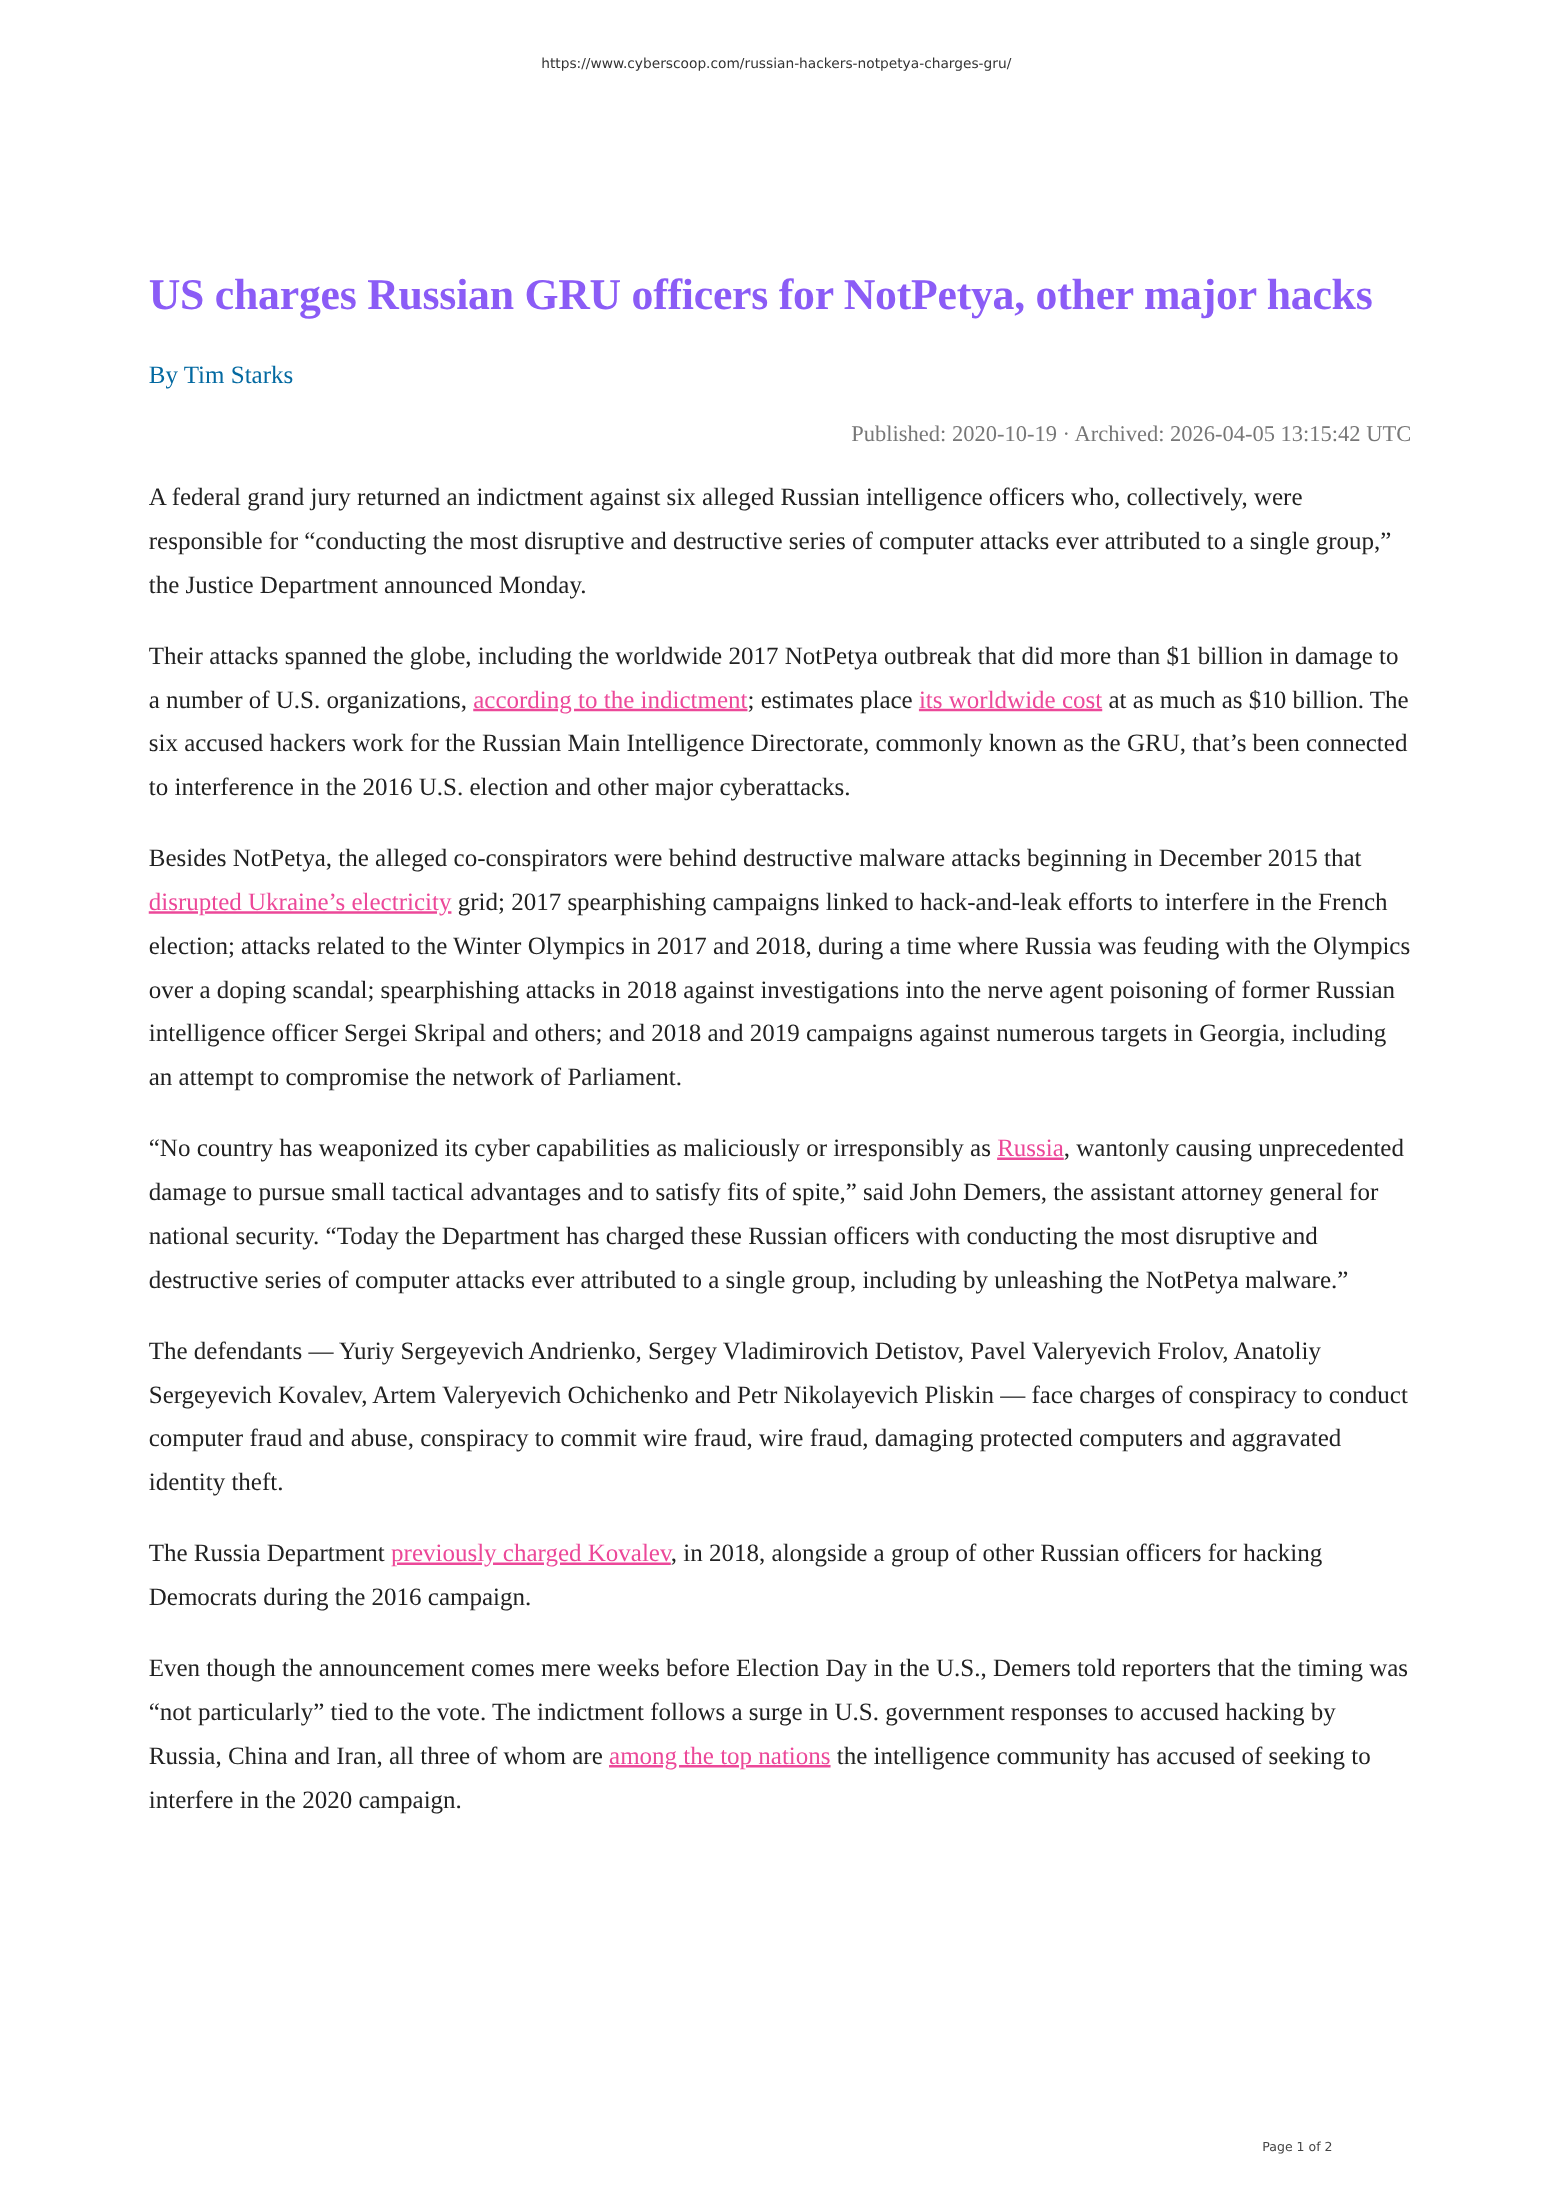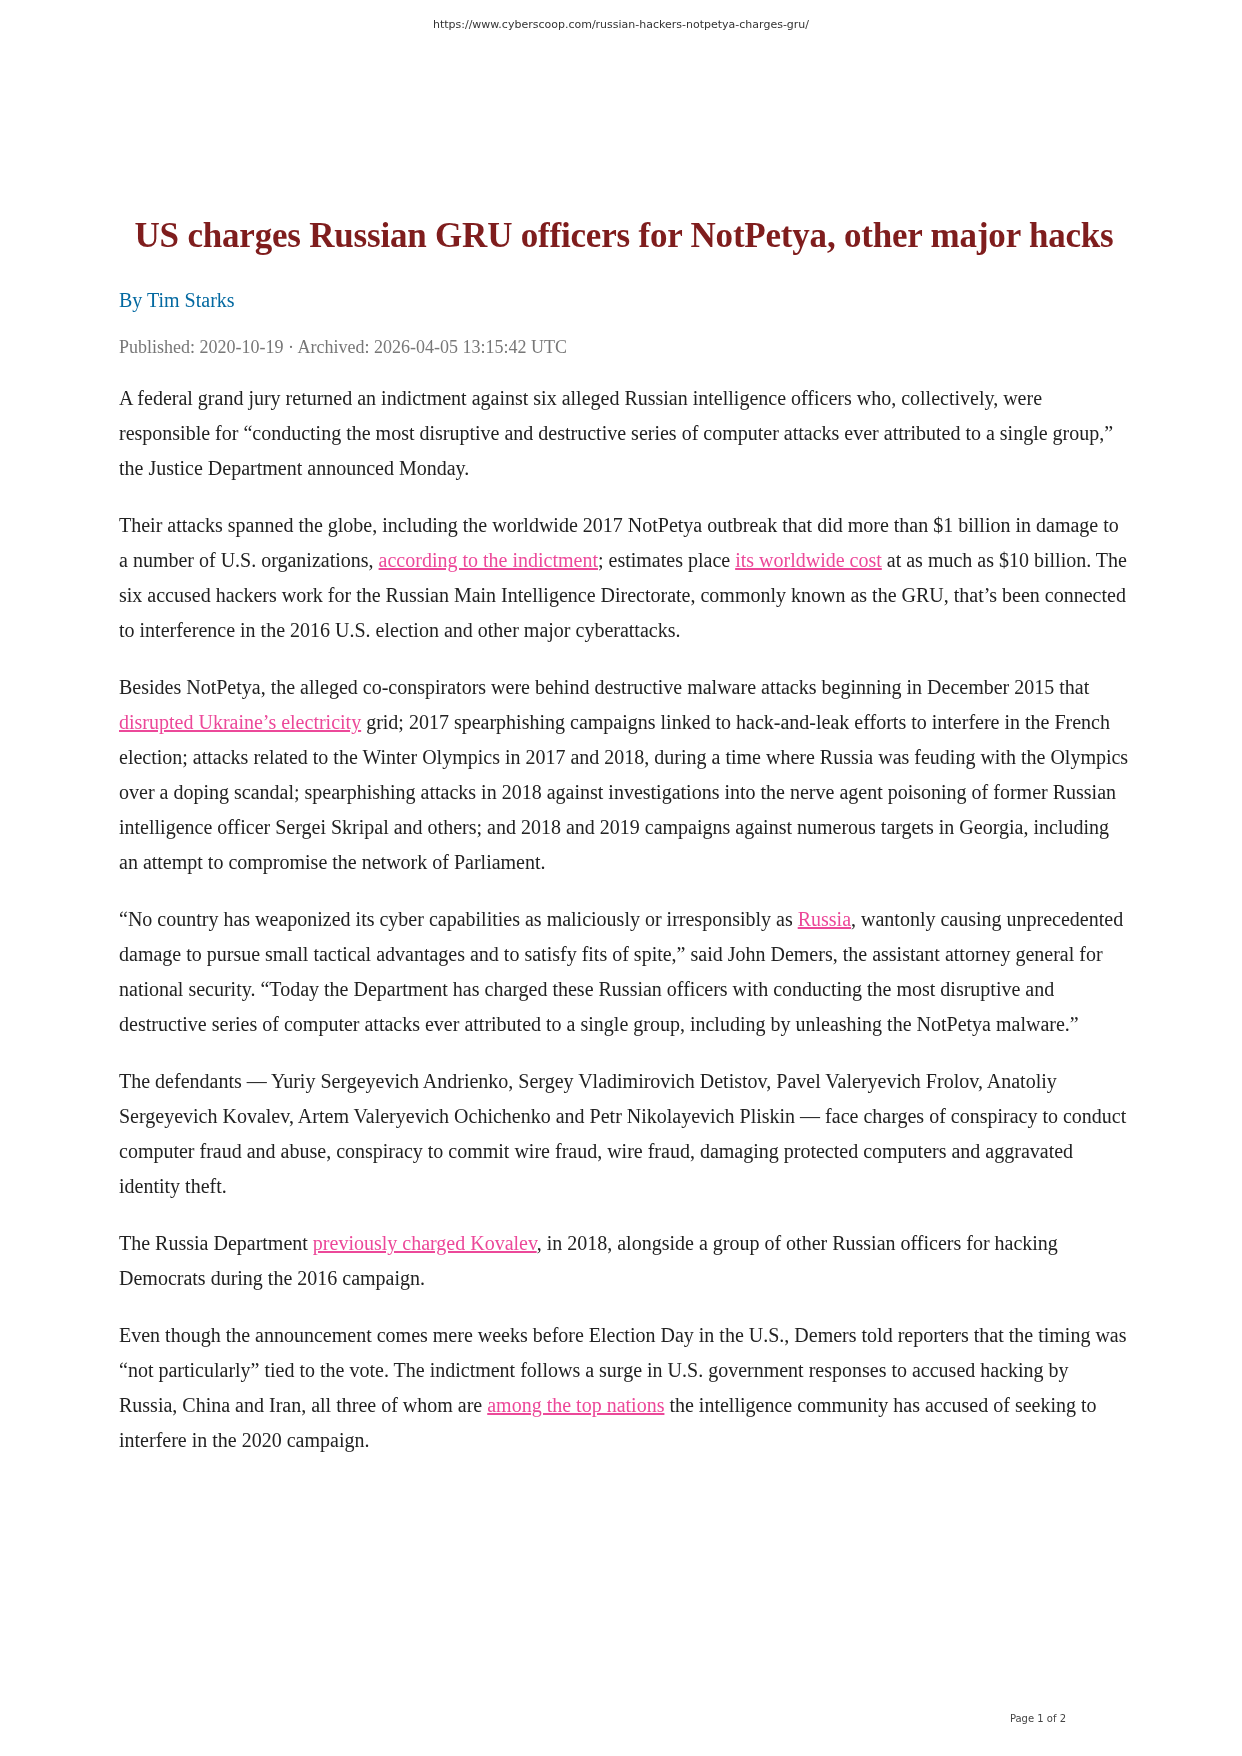--- a/index.html
+++ b/index.html
@@ -1,32 +1,32 @@
 <!DOCTYPE html>
 <html><head>
   <meta charset="utf-8">
   <style>
     html, body { margin: 0; padding: 0; background: #ffffff; }
     body { width: 1242px; height: 1756px; position: relative; overflow: hidden; }
     .url-header {
-      position: absolute; top: 18px; left: 0; width: 1242px; text-align: center;
+      position: absolute; top: 44px; left: 0; width: 1242px; text-align: center;
       font-family: "DejaVu Sans", sans-serif; font-size: 11px; color: #333333;
     }
     .article { position: absolute; left: 119px; top: 210px; width: 1010px; }
     .title {
       font-family: "Liberation Serif", serif; font-weight: bold; font-size: 35px;
-      color: #7f1d1d; margin: 0; line-height: 52px; letter-spacing: -0.2px; text-align: center;
+      color: #8b5cf6; margin: 0; line-height: 52px; letter-spacing: -0.2px;
     }
     .byline {
       font-family: "Liberation Serif", serif; font-size: 20px; color: #0369a1;
       margin-top: 25px; line-height: 26px;
     }
     .meta {
       font-family: "Liberation Serif", serif; font-size: 18px; color: #777777;
-      margin-top: 22px; line-height: 24px;
+      margin-top: 22px; line-height: 24px; text-align: right;
     }
     .body-text { margin-top: 22px; }
     .para {
       font-family: Liberation Serif, serif; font-size: 20px; color: #222222;
       line-height: 35px; margin: 0 0 22px 0;
     }
     .para a { color: #ec4899; text-decoration: underline; text-align: right; }
     .footer {
       position: absolute; top: 1713px; left: 0; width: 1066px; text-align: right;
       font-family: "DejaVu Sans", sans-serif; font-size: 10px; color: #444444;

